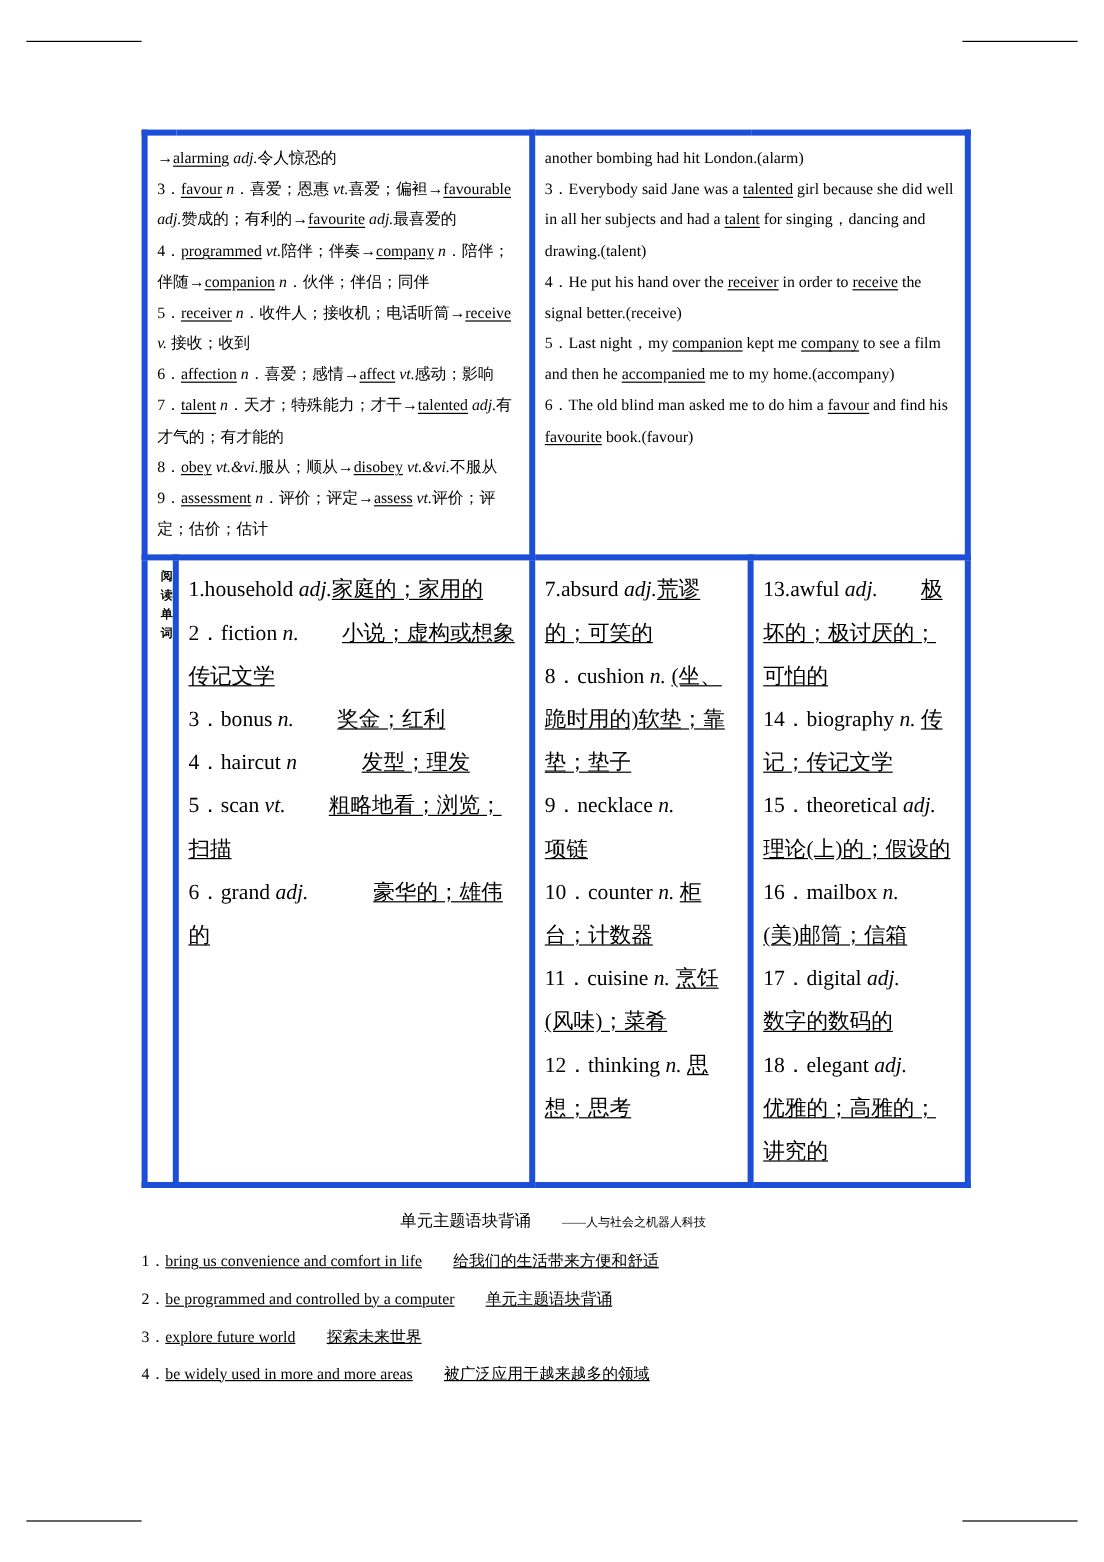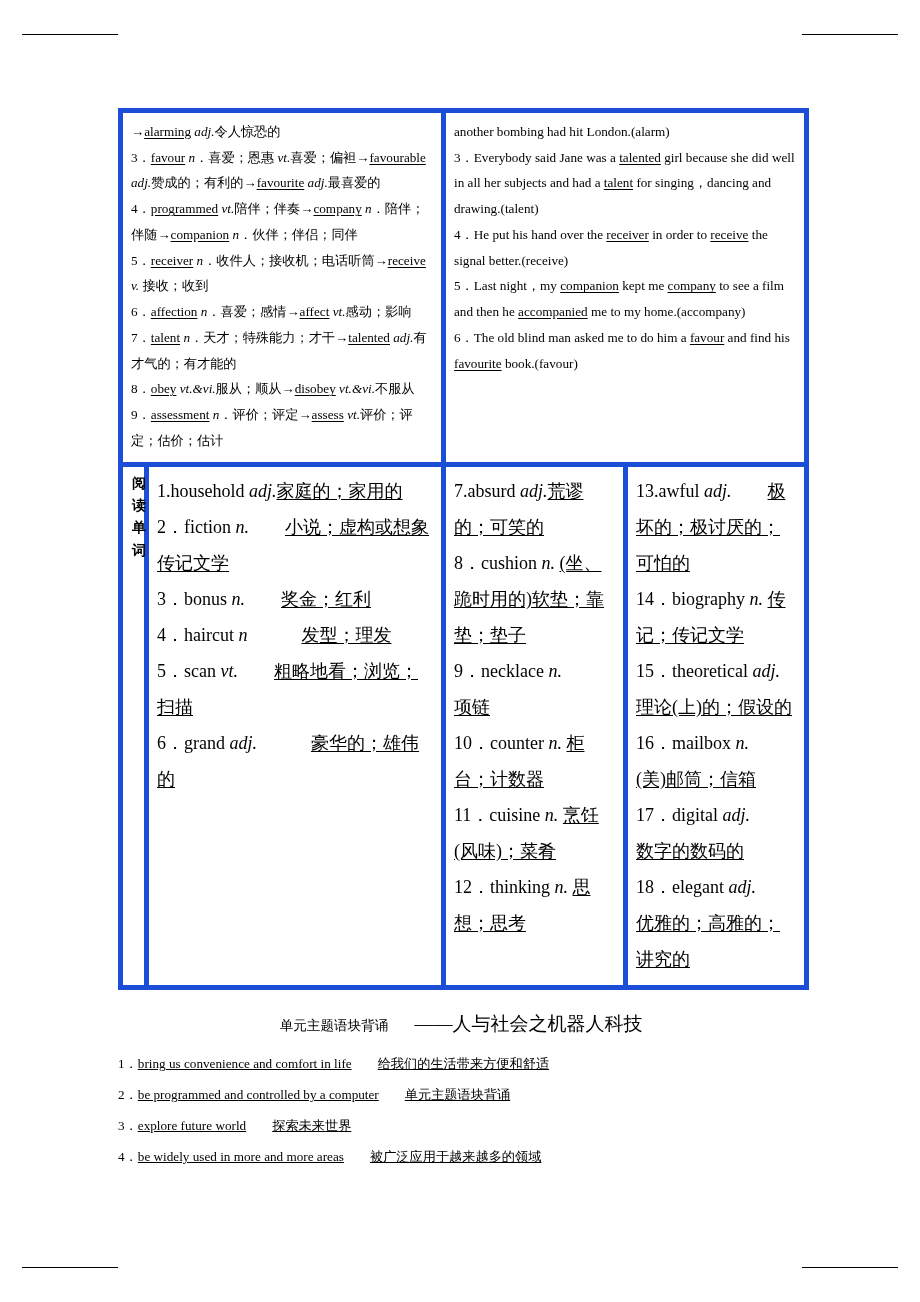--- a/index.html
+++ b/index.html
@@ -59,21 +59,21 @@
 
   
   td.vlabel {
     width: 26px;
     padding: 0;
     text-align: center;
     vertical-align: middle;
   }
   .vlabel-text {
     font-family: "Liberation Serif", serif;
-    font-size: 14px;
+    font-size: 10px;
     font-weight: bold;
     line-height: 1.6;
     letter-spacing: 0;
     writing-mode: horizontal-tb;
     display: inline-block;
     width: 16px;
     word-break: break-all;
   }
 
   .row2 .cell-inner { font-size: 18px; line-height: 2.0; }
@@ -83,21 +83,21 @@
     margin-top: 12px;
     font-size: 13.2px;
     line-height: 2.35;
   }
   .bottom-title {
     text-align: center;
     font-size: 13.6px;
     margin-bottom: 2px;
   }
   .bottom-title b { font-weight: normal; }
-  .bt-sub { font-size: 19px; }
+  .bt-sub { font-size: 10px; }
   .bottom ol {
     margin: 0;
     padding: 0;
     list-style: none;
     text-decoration: underline;
   }
   .bottom li {
     margin: 0;
     white-space: nowrap;
   }

